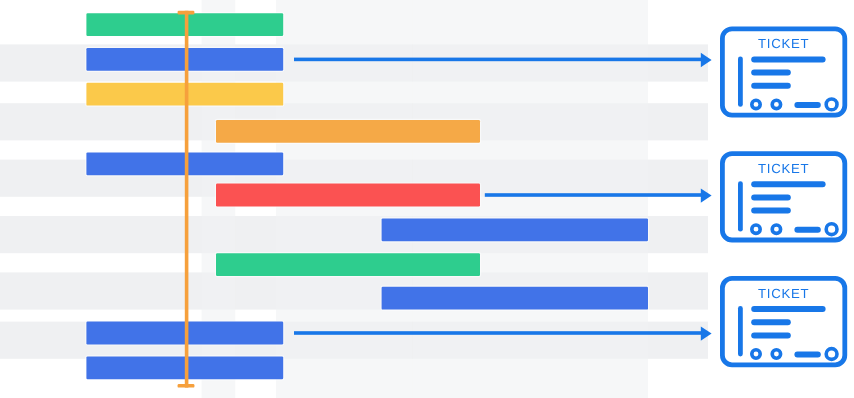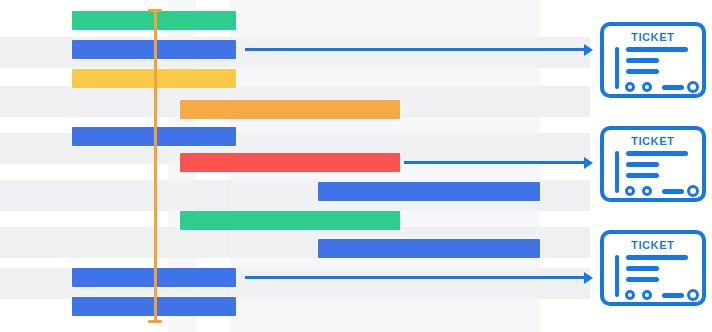--- a/index.html
+++ b/index.html
@@ -89,21 +89,21 @@
     border: 4px solid #1877e8;
     border-radius: 10px;
     background: #ffffff;
   }
   .ticket-title {
     position: absolute;
     top: 5px; left: 0;
     width: 100%;
     text-align: center;
     font-size: 11px;
-    font-weight: bold;
+    font-weight: normal;
     letter-spacing: .6px;
     color: #1877e8;
     font-family: "Liberation Sans", sans-serif;
   }
   .t-sidebar {
     position: absolute;
     left: 11px; top: 21px;
     width: 4px; height: 42px;
     background: #1877e8;
     border-radius: 2px;

